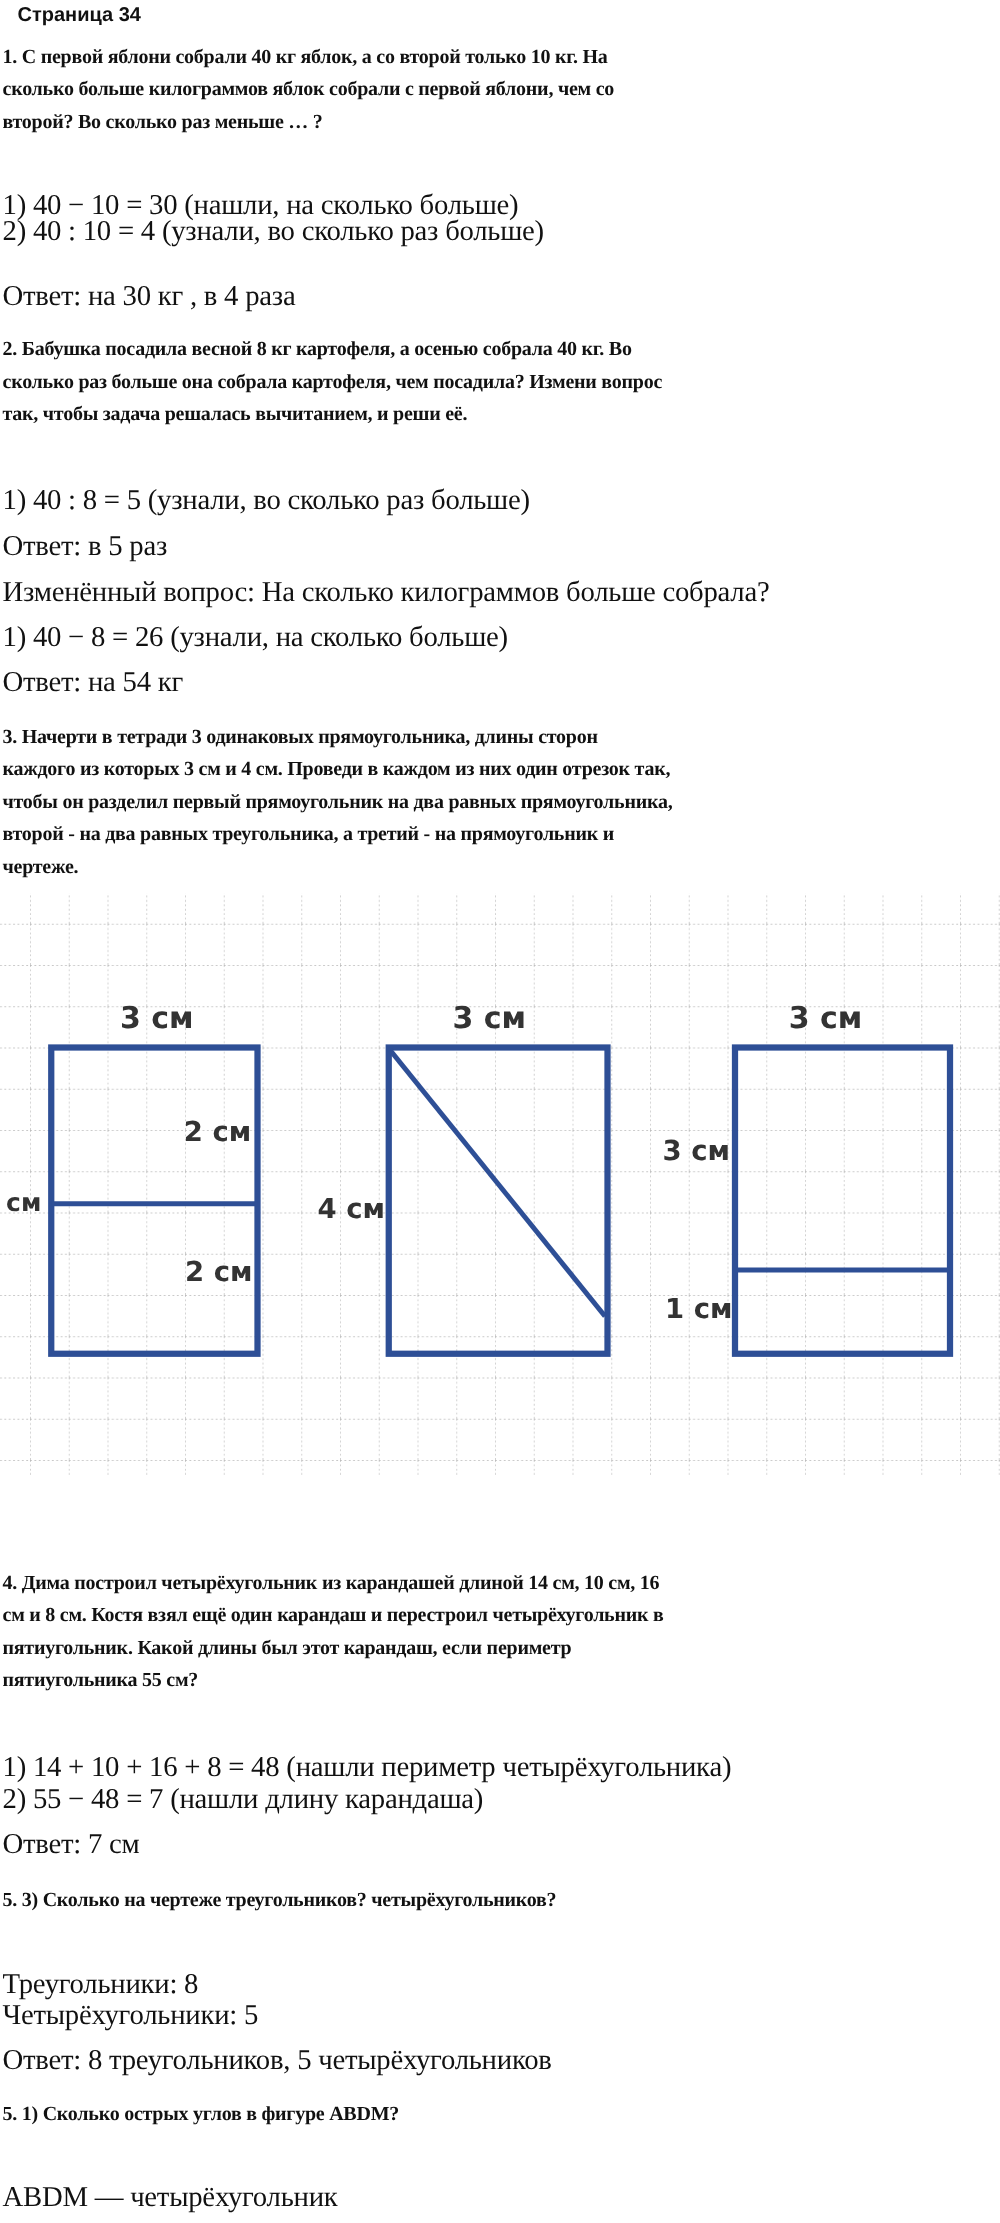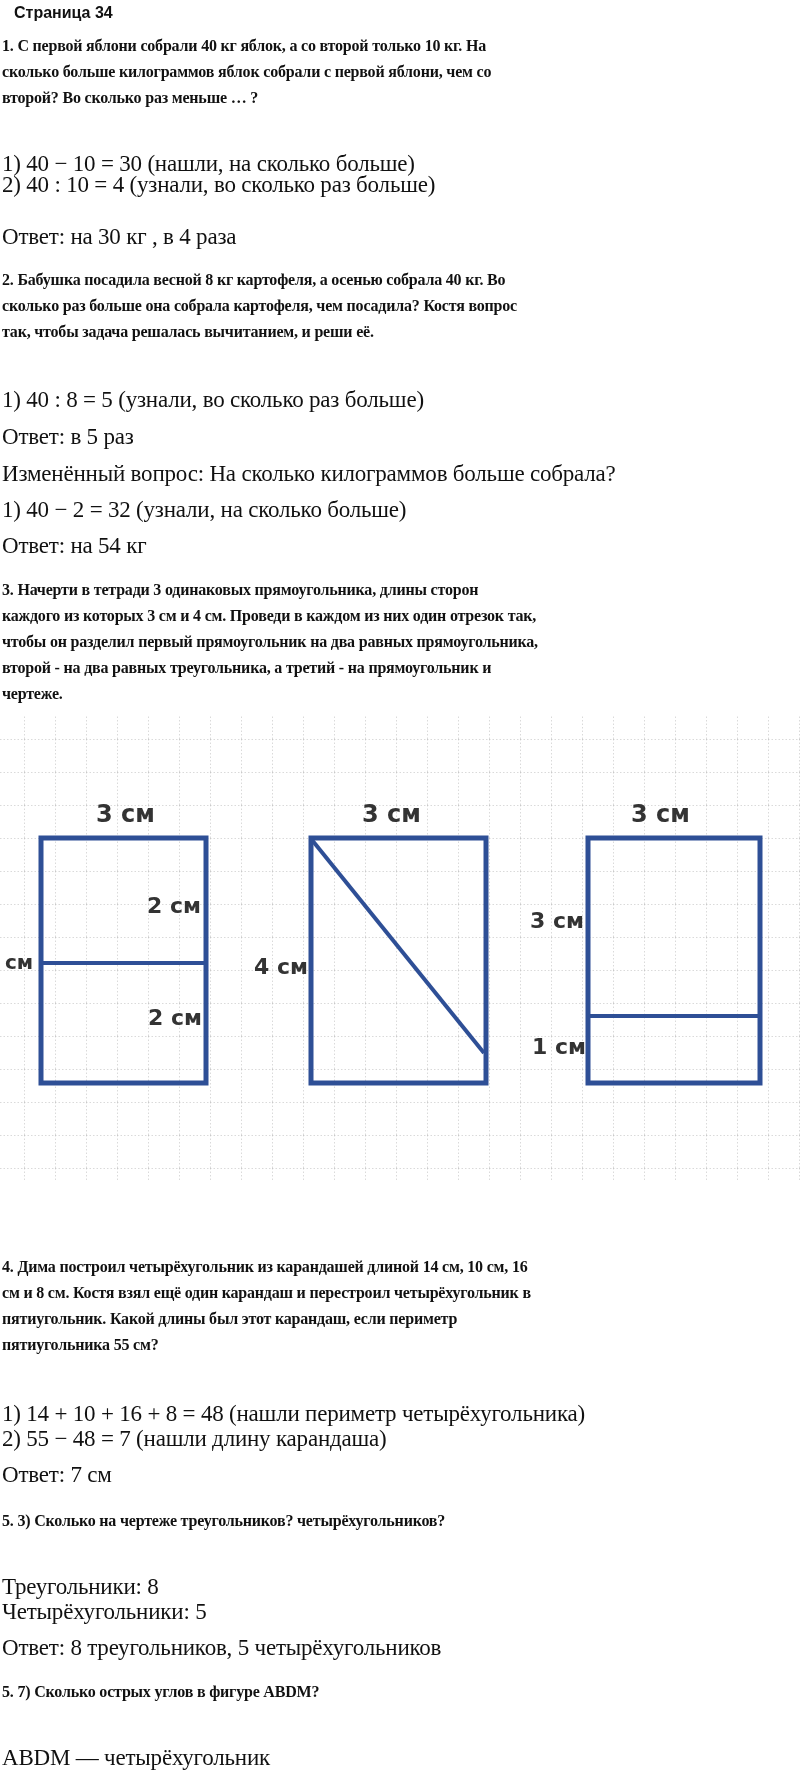--- a/index.html
+++ b/index.html
@@ -32,26 +32,26 @@
   <div class="page-title">Страница 34</div>
 
   <div class="q" style="top:33px">1. С первой яблони собрали 40 кг яблок, а со второй только 10 кг. На</div>
   <div class="q" style="top:59px">сколько больше килограммов яблок собрали с первой яблони, чем со</div>
   <div class="q" style="top:85px">второй? Во сколько раз меньше … ?</div>
   <div class="a" style="top:121px">1) 40 − 10 = 30 (нашли, на сколько больше)</div>
   <div class="a" style="top:142px">2) 40 : 10 = 4 (узнали, во сколько раз больше)</div>
   <div class="a" style="top:194px">Ответ: на 30 кг , в 4 раза</div>
 
   <div class="q" style="top:267px">2. Бабушка посадила весной 8 кг картофеля, а осенью собрала 40 кг. Во</div>
-  <div class="q" style="top:293px">сколько раз больше она собрала картофеля, чем посадила? Костя вопрос</div>
+  <div class="q" style="top:293px">сколько раз больше она собрала картофеля, чем посадила? Измени вопрос</div>
   <div class="q" style="top:319px">так, чтобы задача решалась вычитанием, и реши её.</div>
   <div class="a" style="top:357px">1) 40 : 8 = 5 (узнали, во сколько раз больше)</div>
   <div class="a" style="top:394px">Ответ: в 5 раз</div>
   <div class="a" style="top:431px">Изменённый вопрос: На сколько килограммов больше собрала?</div>
-  <div class="a" style="top:467px">1) 40 − 2 = 32 (узнали, на сколько больше)</div>
+  <div class="a" style="top:467px">1) 40 − 8 = 26 (узнали, на сколько больше)</div>
   <div class="a" style="top:503px">Ответ: на 54 кг</div>
 
   <div class="q" style="top:577px">3. Начерти в тетради 3 одинаковых прямоугольника, длины сторон</div>
   <div class="q" style="top:603px">каждого из которых 3 см и 4 см. Проведи в каждом из них один отрезок так,</div>
   <div class="q" style="top:629px">чтобы он разделил первый прямоугольник на два равных прямоугольника,</div>
   <div class="q" style="top:655px">второй - на два равных треугольника, а третий - на прямоугольник и</div>
   <div class="q" style="top:681px">чертеже.</div>
 
   <div class="drawing">
     <svg width="800" height="475" viewBox="0 712 800 475" xmlns="http://www.w3.org/2000/svg">
@@ -95,17 +95,17 @@
   <div class="q" style="top:1332px">пятиугольника 55 см?</div>
   <div class="a" style="top:1371px">1) 14 + 10 + 16 + 8 = 48 (нашли периметр четырёхугольника)</div>
   <div class="a" style="top:1396px">2) 55 − 48 = 7 (нашли длину карандаша)</div>
   <div class="a" style="top:1432px">Ответ: 7 см</div>
 
   <div class="q" style="top:1508px">5. 3) Сколько на чертеже треугольников? четырёхугольников?</div>
   <div class="a" style="top:1544px">Треугольники: 8</div>
   <div class="a" style="top:1569px">Четырёхугольники: 5</div>
   <div class="a" style="top:1605px">Ответ: 8 треугольников, 5 четырёхугольников</div>
 
-  <div class="q" style="top:1679px">5. 7) Сколько острых углов в фигуре ABDM?</div>
+  <div class="q" style="top:1679px">5. 1) Сколько острых углов в фигуре ABDM?</div>
   <div class="a" style="top:1715px">ABDM — четырёхугольник</div>
   <div class="a" style="top:1750px">Ответ: 2 острых угла</div>
 
 </div>
 
 </body></html>

